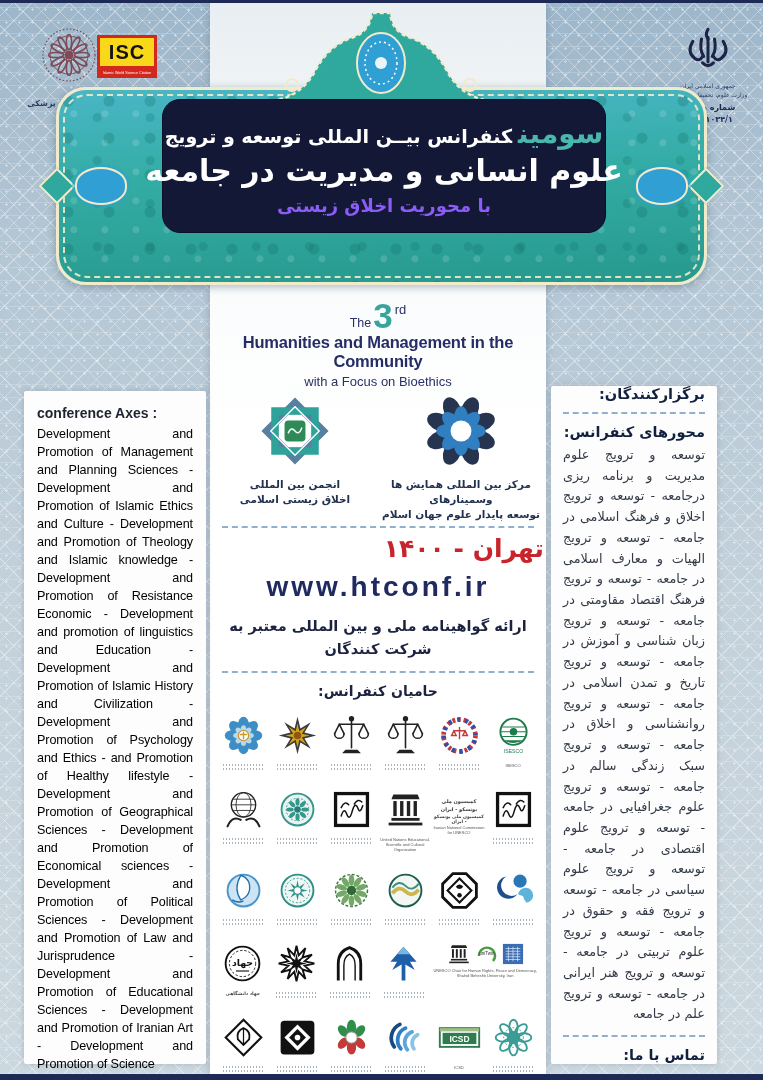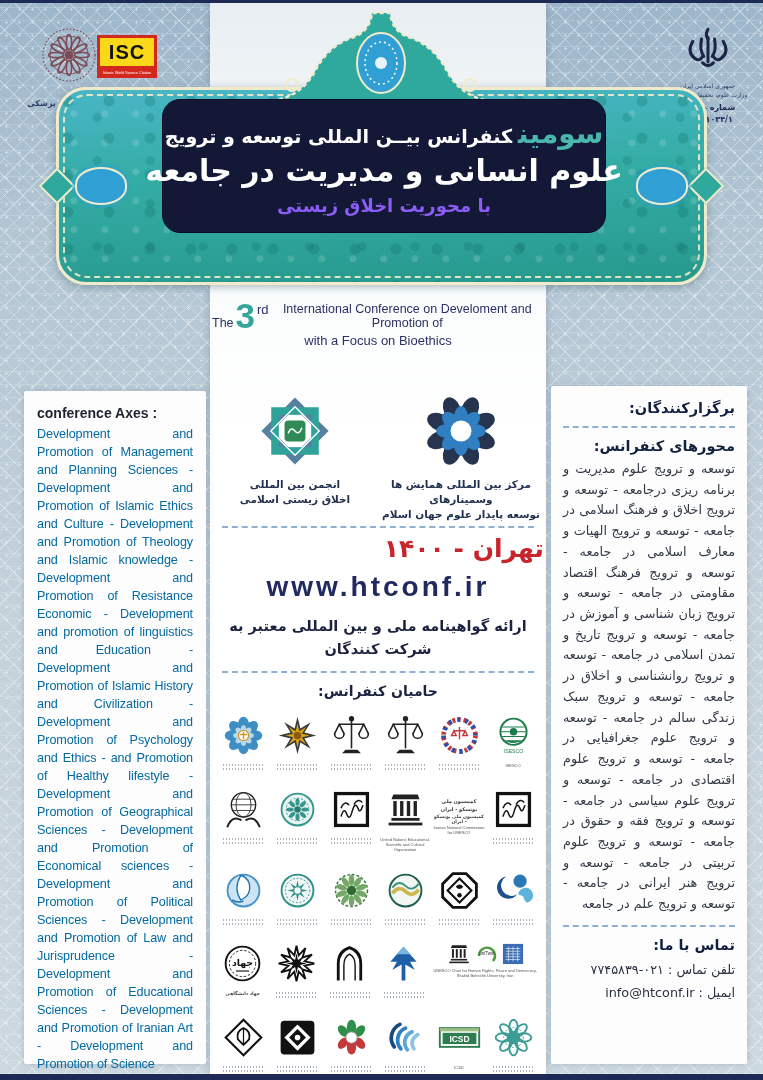--- a/index.html
+++ b/index.html
@@ -14,21 +14,21 @@
       repeating-linear-gradient(0deg, rgba(255,255,255,.18) 0 1px, transparent 1px 13px),
       linear-gradient(180deg,#9db6ca 0%,#b3c6d4 22%,#c3d1db 55%,#ccd8df 100%);
     background-size:13px 13px,auto,auto,auto,auto;
     border-top:3px solid #1c2a55;border-bottom:6px solid #1c2a55;
   }
   .abs{position:absolute;}
   
   .center-panel{left:210px;width:336px;top:0;bottom:0;background:linear-gradient(180deg,#e9eef2 0%,#f7fafb 18%,#ffffff 40%);box-shadow:0 0 8px rgba(50,70,100,.28);}
   .side-panel{background:#fdfdfd;box-shadow:0 0 6px rgba(50,70,100,.22);border-radius:2px;}
   .left-panel{left:24px;width:182px;top:388px;bottom:10px;padding:14px 13px;}
-  .right-panel{left:551px;width:196px;top:383px;bottom:10px;padding:14px 12px;direction:rtl;}
+  .right-panel{left:551px;width:166px;top:383px;bottom:10px;padding:0 12px;direction:rtl;}
   
   .band{left:56px;right:56px;top:84px;height:198px;border-radius:30px;
     background:
       radial-gradient(circle at 22% 30%, rgba(14,110,100,.28) 0 5px, transparent 6px),
       radial-gradient(circle at 72% 64%, rgba(14,110,100,.24) 0 4px, transparent 5px),
       radial-gradient(circle at 48% 82%, rgba(255,255,255,.14) 0 3px, transparent 4px),
       linear-gradient(178deg,#49b6c6 0%,#33aca4 45%,#27998e 100%);
     background-size:41px 37px,53px 43px,31px 29px,auto;
     border:3px solid #f1ebcb;box-shadow:0 2px 8px rgba(20,60,80,.35);}
   .band::before{content:"";position:absolute;inset:4px;border:2px dashed #f1ebcb;border-radius:24px;opacity:.9;}
@@ -73,21 +73,21 @@
   .grid{left:212px;width:332px;top:708px;height:364px;display:flex;flex-direction:column;justify-content:space-between;z-index:5;padding:2px 4px;}
   .logo-row{display:flex;justify-content:space-around;align-items:flex-start;}
   .logo-cell{width:52px;text-align:center;}
   .logo-cell.wide{width:108px;}
   .logo-cell .cap{font-family:"Liberation Sans",sans-serif;font-size:4px;color:#555;line-height:1.25;margin-top:1px;}
   .logo-cell .cap-fa{font-size:4.6px;color:#444;font-weight:bold;direction:rtl;margin-top:1px;}
   .smudge{height:8px;width:42px;margin:1px auto 0;background:radial-gradient(circle,#8d98a5 .6px,transparent .9px);background-size:3px 4px;opacity:.75;}
   .chair-row{display:flex;justify-content:center;align-items:center;gap:3px;}
   
   .axes-h{font-family:"Liberation Sans",sans-serif;font-weight:bold;font-size:14px;color:#1d2430;margin-bottom:4px;}
-  .axes-body{font-family:"Liberation Sans",sans-serif;font-size:12.6px;line-height:1.43;color:#0369a1;text-align:justify;letter-spacing:-.1px;}
+  .axes-body{font-family:"Liberation Sans",sans-serif;font-size:12.6px;line-height:1.43;color:#000000;text-align:justify;letter-spacing:-.1px;}
   
   .r-h{font-size:14.5px;font-weight:bold;color:#11203f;margin-bottom:5px;}
   .r-body{font-size:12.8px;line-height:1.62;color:#333a47;text-align:justify;}
   .r-dash{border-top:2px dashed #8fb0cf;margin:10px 0;}
   .contact-line{font-size:12.8px;color:#2a3142;line-height:1.8;}
 </style>
 </head>
 <body>
 
 <div id="poster">
@@ -179,22 +179,22 @@
     </div>
     <div class="fa-l2">علوم انسانی و مدیریت در جامعه</div>
     <div class="fa-l3">با محوریت اخلاق زیستی</div>
   </div>
 
   <div class="abs en-title">
     <div class="en-row1">
       <span>The</span>
       <span class="num">3</span>
       <span class="ord">rd</span>
-      <span>International Conference on Develoment and Promotion of</span>
     </div>
+    <div class="en-row2">Humanities and Management in the Community</div>
     <div class="en-row3">with a Focus on Bioethics</div>
   </div>
 
   <div class="abs org-logos">
     <div class="org-item">
       <span>
         <svg viewBox="0 0 80 80" width="76" height="76">
           <rect x="19" y="19" width="42" height="42" fill="none" stroke="#55809f" stroke-width="8" transform="rotate(45 40 40)"></rect>
           <rect x="19" y="19" width="42" height="42" fill="none" stroke="#2fa39a" stroke-width="8"></rect>
           <rect x="22" y="22" width="36" height="36" fill="none" stroke="#fff" stroke-width="1.5" transform="rotate(45 40 40)"></rect>

